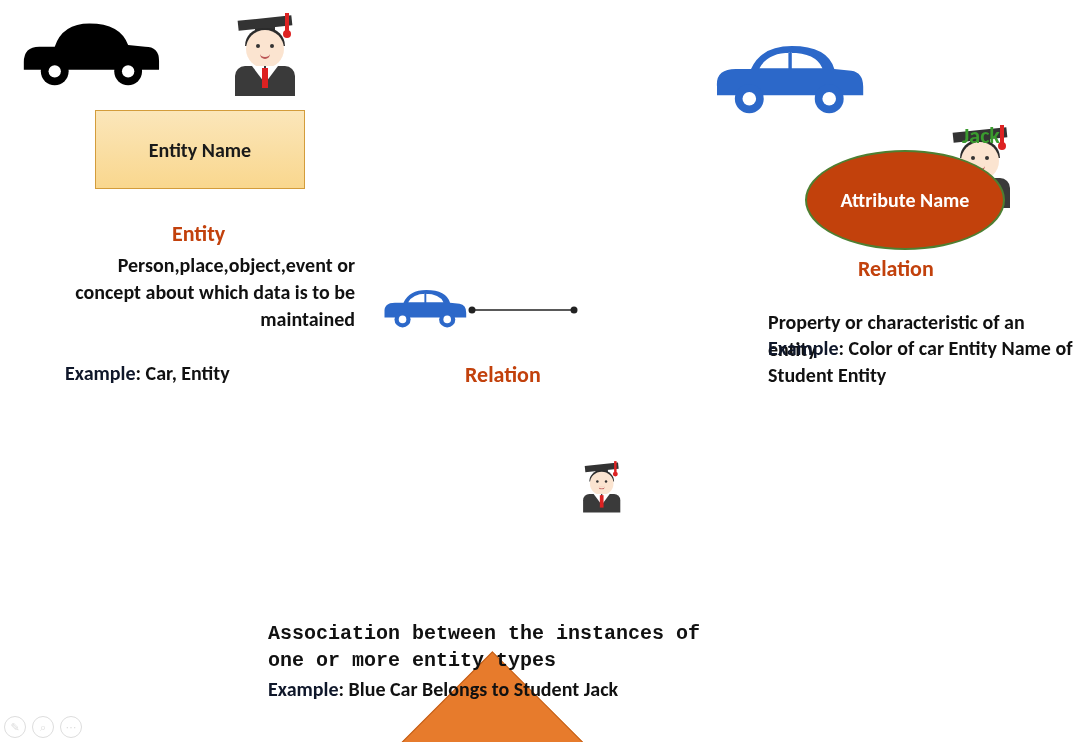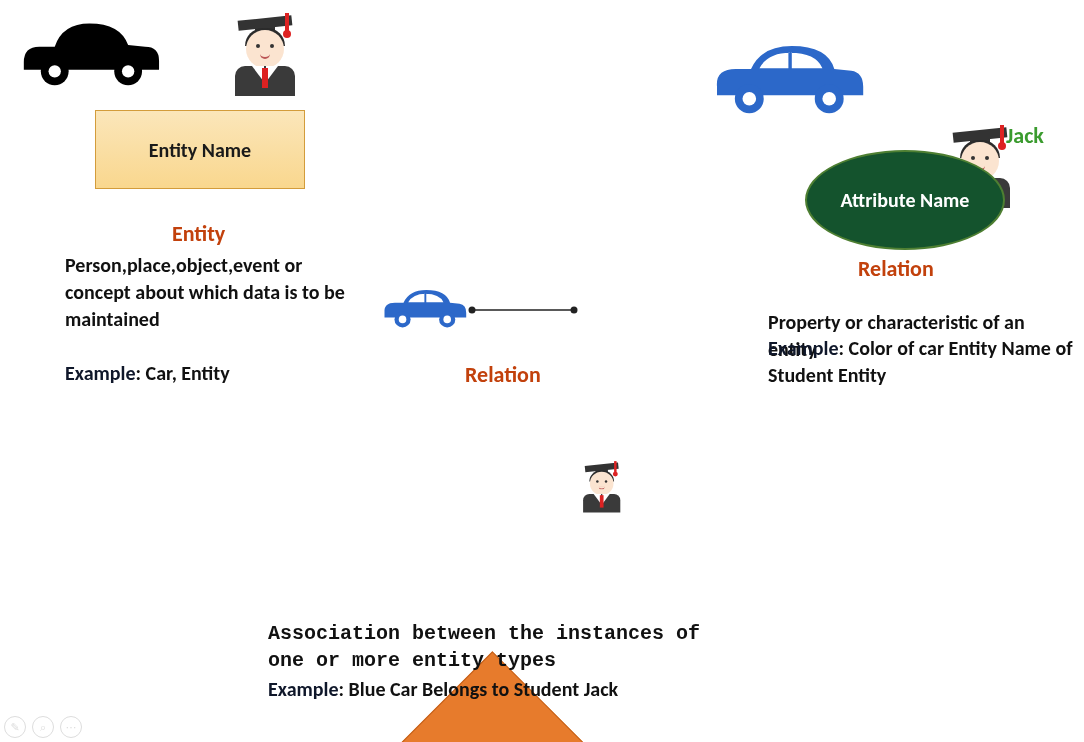--- a/index.html
+++ b/index.html
@@ -28,26 +28,26 @@
     font-weight: 700;
     font-size: 22px;
   }
   .body-text {
     font-weight: 700;
     font-size: 20px;
     color: #111;
     line-height: 1.35;
   }
   .example-label { color: #0f172a; font-weight: 700; }
-  .jack-label { color: #3a9b2e; font-weight:700; font-size:22px;margin-left:44px;}
+  .jack-label { color: #3a9b2e; font-weight:700; font-size:22px;}
 
   
   .ellipse {
     width: 200px; height: 100px;
-    background: #14532d;
+    background: #c2410c;
     border: 2px solid #4e7f32;
     border-radius: 50%;
     display: flex; align-items: center; justify-content: center;
     color: #fff;
     font-weight: 700;
     font-size: 20px;
     line-height: 1.2;
   }
 
   
@@ -115,21 +115,21 @@
     <div class="collar-r"></div>
     <div class="tie"></div>
 </div>
 
 <div class="abs entity-box" style="left:95px; top:110px;">
   <span>Entity Name</span>
 </div>
 
 <div class="abs heading" style="left:172px; top:220px;">Entity</div>
 
-<div class="abs body-text" style="left:65px; top:252px; width:290px;">Person,place,object,event or concept about which data is to be maintained</div>
+<div class="abs body-text" style="left:65px; top:252px; width:290px;text-align:right;">Person,place,object,event or concept about which data is to be maintained</div>
 
 <div class="abs body-text" style="left:65px; top:360px; width:300px;">
   <span class="example-label">Example</span><span>: Car, Entity</span>
 </div>
 
 <svg class="abs" style="left:700px; top:30px;" width="170" height="95" viewBox="0 0 200 110">
   <path fill="#2c68c9" d="M20 66 Q18 45 42 45 L60 45 Q72 18 108 18 Q150 18 158 45 L178 47 Q192 49 192 66 L192 76 L20 76 Z"></path>
   <path fill="#fff" d="M70 44 Q80 26 106 26 Q136 26 144 44 L108 44 L108 26 L104 26 L104 44 Z"></path>
   <circle cx="58" cy="80" r="17" fill="#2c68c9"></circle>
     <circle cx="58" cy="80" r="8" fill="#fff"></circle>

